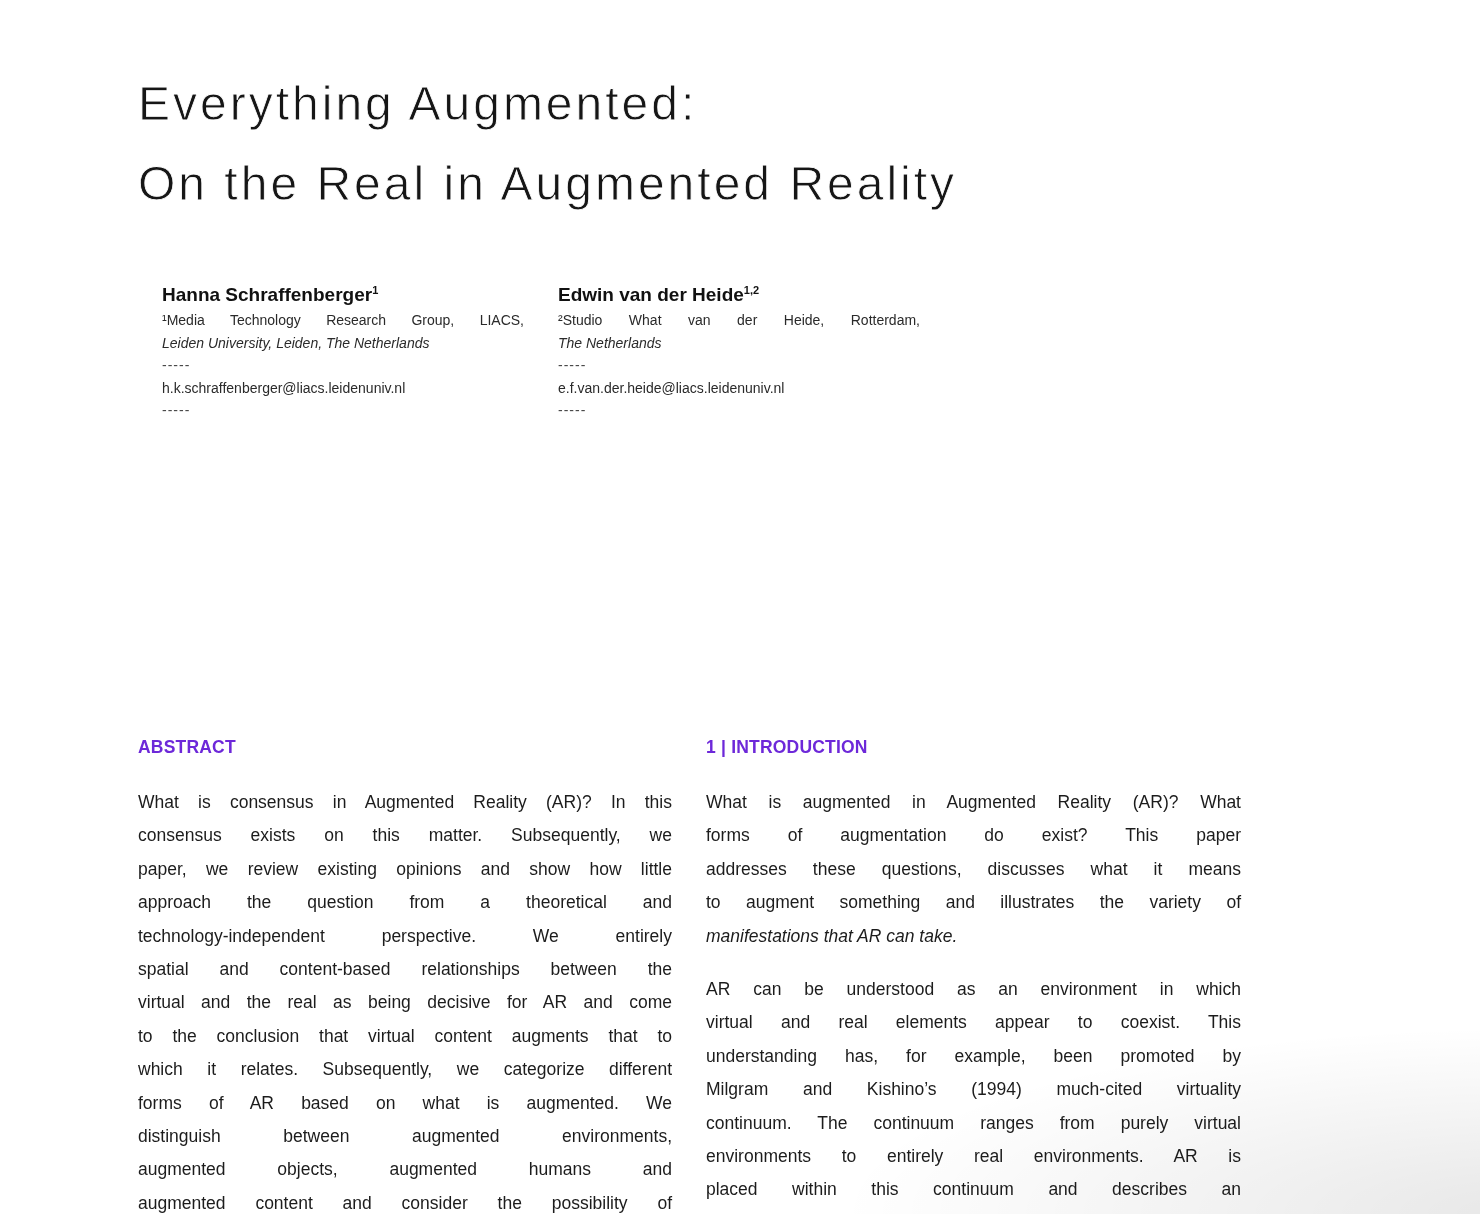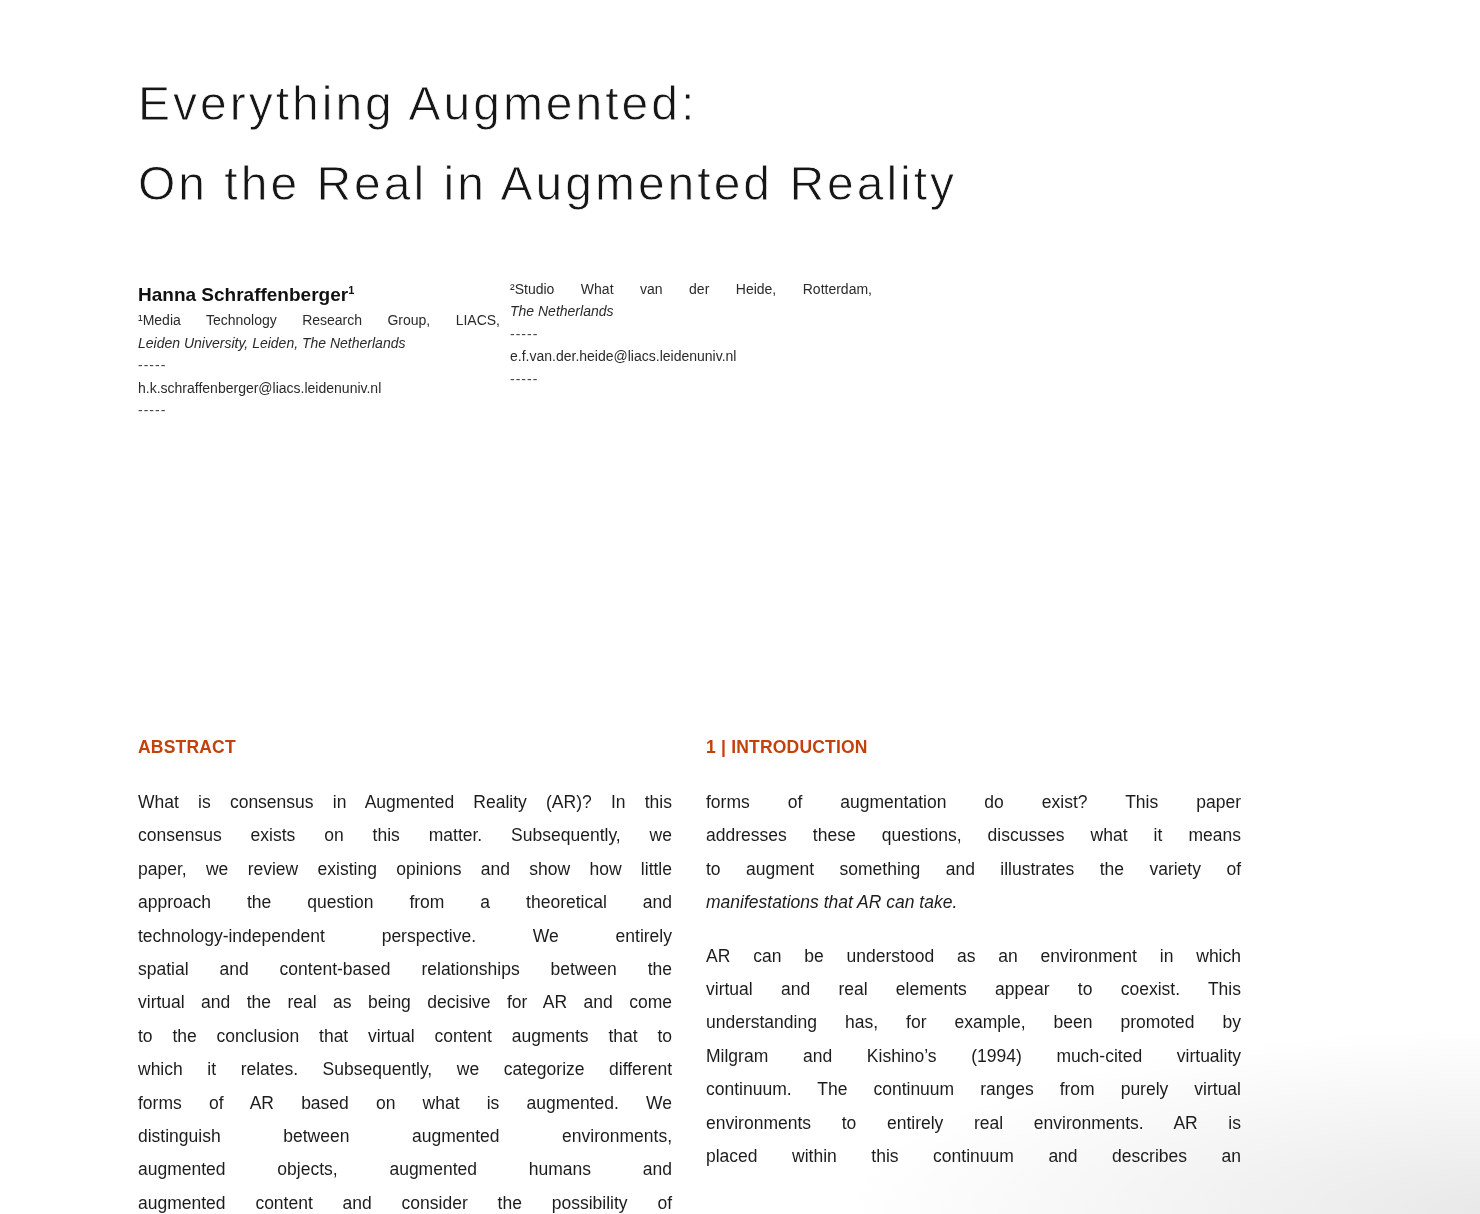--- a/index.html
+++ b/index.html
@@ -28,21 +28,21 @@
   }
 
   
   .authors {
     position: absolute;
     left: 138px;
     top: 277px;
     width: 1110px;
     display: flex;
   }
-  .author { width: 362px; margin-right: 10px; }
+  .author { width: 362px; margin-right: 10px; margin-left: 24px; }
   .author-name {
     font-size: 19px;
     font-weight: bold;
     line-height: 26px;
     color: #111;
   }
   .author-name sup { font-size: 11px; font-weight: bold; }
   .author-meta {
     margin-top: 1px;
     font-size: 14px;
@@ -59,21 +59,21 @@
     line-height: 33.4px;
   }
   .col-left  { left: 138px; width: 534px; }
   .col-right { left: 706px; width: 535px; }
   .section-heading {
     font-size: 17.5px;
     font-weight: bold;
     font-stretch: condensed;
     line-height: 22px;
     letter-spacing: 0.2px;
-    color: #c2410c;
+    color: #6d28d9;
     margin-bottom: 28px;
   }
   .para { margin: 0 0 20px 0; }
   .line { text-align: justify; text-align-last: justify; }
   .line.last { text-align-last: left; font-style: italic; }
 
   
   .corner-shade {
     position: absolute;
     right: 0; bottom: 0;
@@ -102,20 +102,21 @@
             <div class="line">¹Media Technology Research Group, LIACS,</div>
             <div class="line last">Leiden University, Leiden, The Netherlands</div>
           </div>
         <div class="sep">-----</div>
         <div>h.k.schraffenberger@liacs.leidenuniv.nl</div>
         <div class="sep">-----</div>
       </div>
     </div>
 
     <div class="author">
+      <div class="author-name"><span>Edwin van der Heide</span><sup>1,2</sup></div>
       <div class="author-meta">
         <div>
             <div class="line">²Studio What van der Heide, Rotterdam,</div>
             <div class="line last">The Netherlands</div>
           </div>
         <div class="sep">-----</div>
         <div>e.f.van.der.heide@liacs.leidenuniv.nl</div>
         <div class="sep">-----</div>
       </div>
     </div>
@@ -140,20 +141,21 @@
           <div class="line">augmented objects, augmented humans and</div>
           <div class="line">augmented content and consider the possibility of</div>
         </div>
       </div>
   </div>
 
   <div class="col col-right">
     <div class="section-heading">1 | INTRODUCTION</div>
     <div>
         <div class="para">
+          <div class="line">What is augmented in Augmented Reality (AR)? What</div>
           <div class="line">forms of augmentation do exist? This paper</div>
           <div class="line">addresses these questions, discusses what it means</div>
           <div class="line">to augment something and illustrates the variety of</div>
           <div class="line last">manifestations that AR can take.</div>
         </div>
         <div class="para">
           <div class="line">AR can be understood as an environment in which</div>
           <div class="line">virtual and real elements appear to coexist. This</div>
           <div class="line">understanding has, for example, been promoted by</div>
           <div class="line">Milgram and Kishino’s (1994) much-cited virtuality</div>

